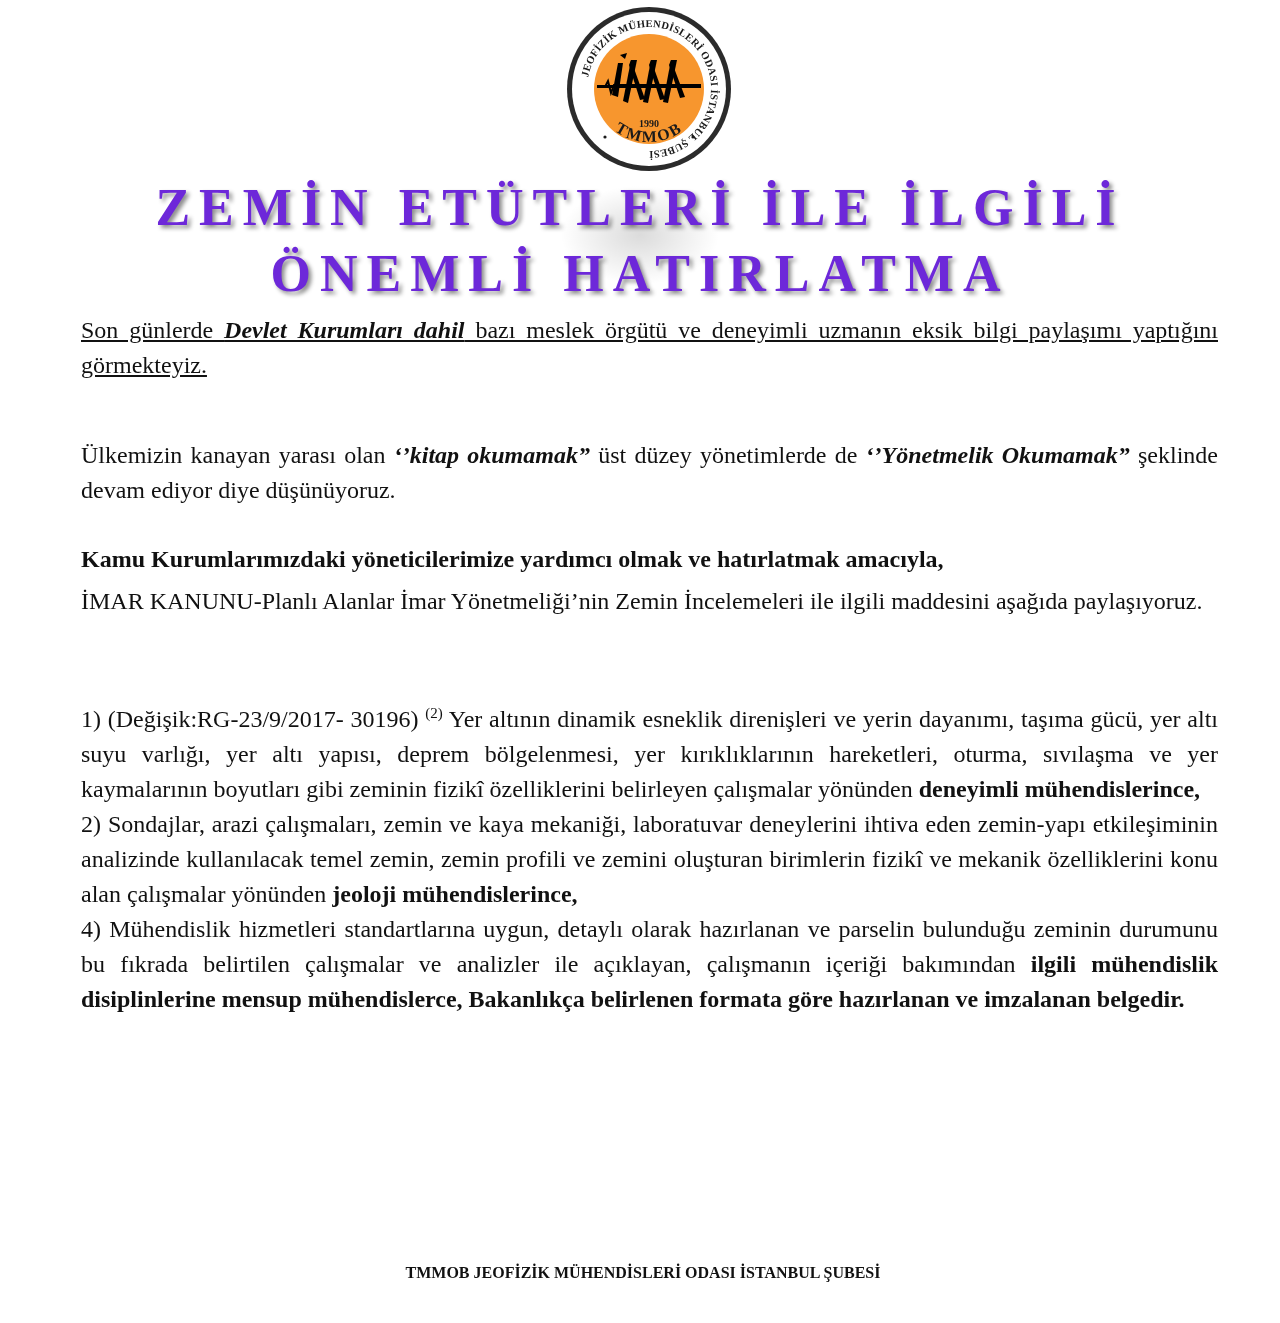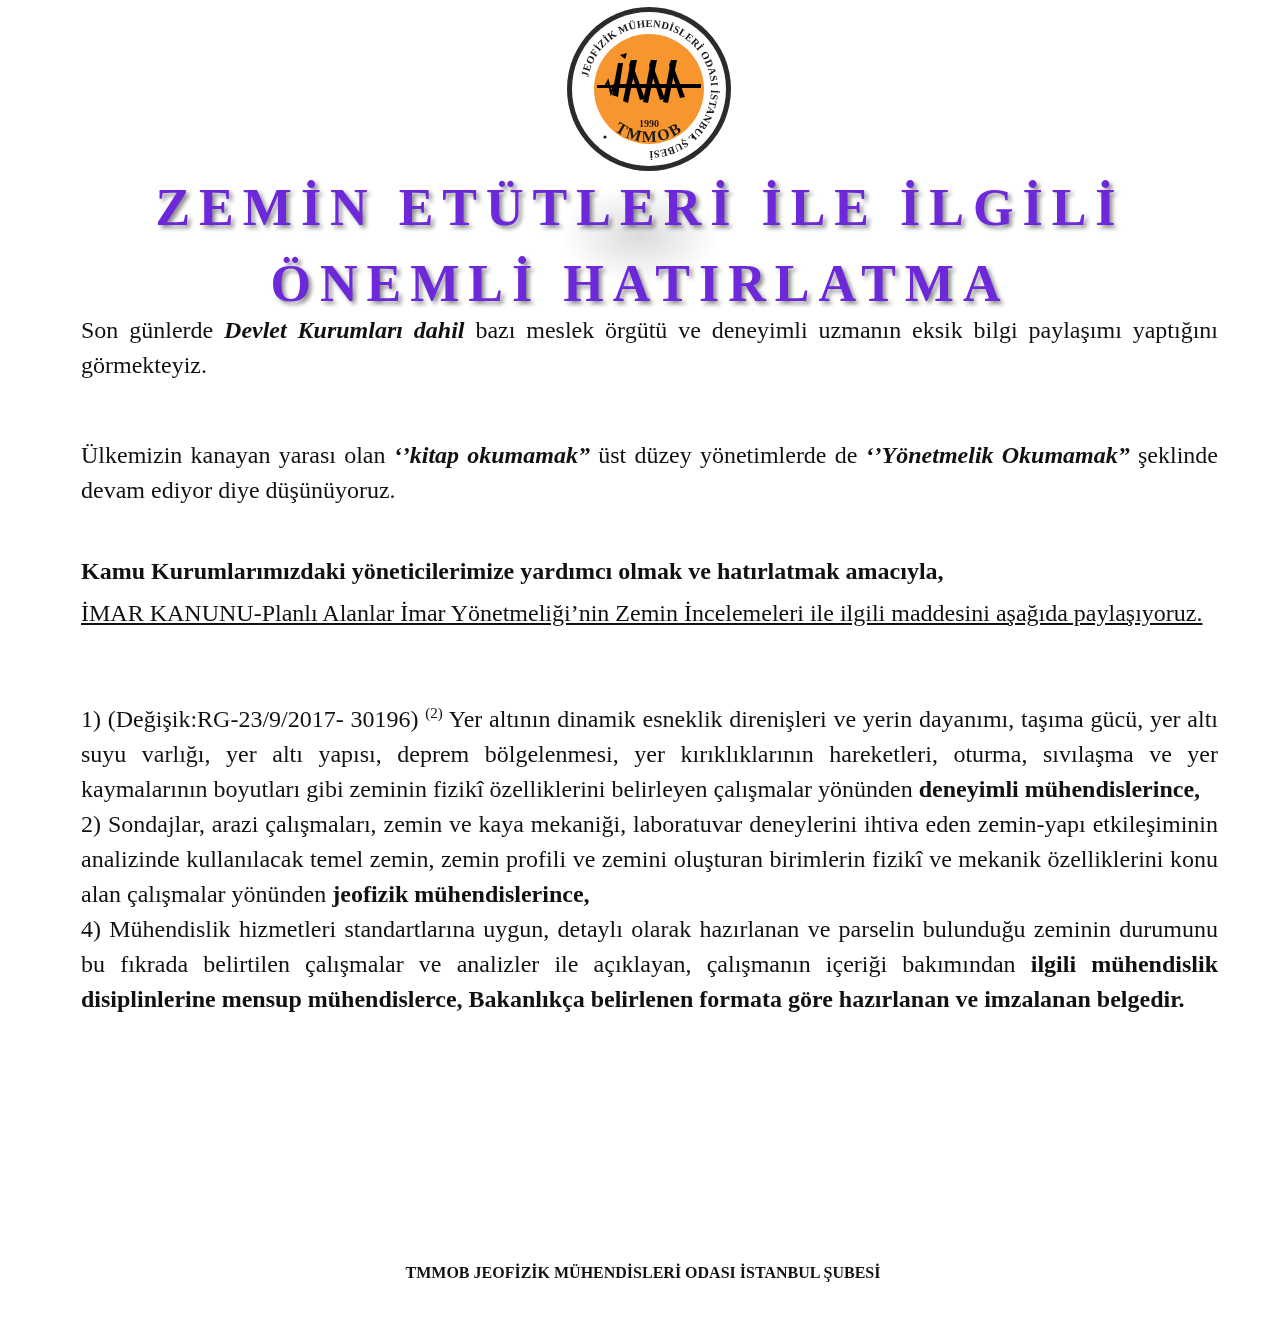--- a/index.html
+++ b/index.html
@@ -31,21 +31,21 @@
     font-weight: bold;
     font-size: 52px;
     letter-spacing: 9px;
     color: #6d28d9;
     text-shadow: 3px 3px 4px rgba(0,0,0,0.45);
     transform: scaleY(1.0);
     line-height: 64px;
     white-space: nowrap;
   }
   .title.l1 { top: 176px; }
-  .title.l2 { top: 252px; }
+  .title.l2 { top: 242px; }
   .title-glow {
     position: absolute;
     left: 560px;
     top: 185px;
     width: 160px;
     height: 100px;
     border-radius: 50%;
     background: radial-gradient(ellipse at center, rgba(0,0,0,0.14) 0%, rgba(0,0,0,0.05) 45%, rgba(0,0,0,0) 70%);
   }
   .content {
@@ -53,24 +53,24 @@
     left: 81px;
     width: 1137px;
     font-size: 24px;
     line-height: 35px;
     text-align: justify;
     color: #111;
   }
   .content p {
     margin: 0;
   }
-  .p1 { top: 313px; }
+  .p1 { top: 313px; text-decoration: underline; }
   .p2 { top: 438px; }
-  .p3 { top: 554px; }
-  .p4 { top: 596px; text-decoration: underline; }
+  .p3 { top: 542px; }
+  .p4 { top: 584px; }
   .p5 { top: 702px; }
   b, .bold { font-weight: bold; }
   .bi { font-weight: bold; font-style: italic; }
   sup {
     font-size: 15px;
     vertical-align: 9px;
     line-height: 0;
   }
   .footer {
     position: absolute;
@@ -146,21 +146,21 @@
   <p>İMAR KANUNU-Planlı Alanlar İmar Yönetmeliği’nin Zemin İncelemeleri ile ilgili maddesini aşağıda paylaşıyoruz.</p>
 </div>
 
 <div class="content p5">
 
   <p>
     <span>1) (Değişik:RG-23/9/2017- 30196) </span><sup>(2)</sup><span> Yer altının dinamik esneklik direnişleri ve yerin dayanımı, taşıma gücü, yer altı suyu varlığı, yer altı yapısı, deprem bölgelenmesi, yer kırıklıklarının hareketleri, oturma, sıvılaşma ve yer kaymalarının boyutları gibi zeminin fizikî özelliklerini belirleyen çalışmalar yönünden </span><b>deneyimli mühendislerince,</b>
   </p>
 
   <p>
-    <span>2) Sondajlar, arazi çalışmaları, zemin ve kaya mekaniği, laboratuvar deneylerini ihtiva eden zemin-yapı etkileşiminin analizinde kullanılacak temel zemin, zemin profili ve zemini oluşturan birimlerin fizikî ve mekanik özelliklerini konu alan çalışmalar yönünden </span><b>jeofizik mühendislerince,</b>
+    <span>2) Sondajlar, arazi çalışmaları, zemin ve kaya mekaniği, laboratuvar deneylerini ihtiva eden zemin-yapı etkileşiminin analizinde kullanılacak temel zemin, zemin profili ve zemini oluşturan birimlerin fizikî ve mekanik özelliklerini konu alan çalışmalar yönünden </span><b>jeoloji mühendislerince,</b>
   </p>
 
 
   <p>
     <span>4) Mühendislik hizmetleri standartlarına uygun, detaylı olarak hazırlanan ve parselin bulunduğu zeminin durumunu bu fıkrada belirtilen çalışmalar ve analizler ile açıklayan, çalışmanın içeriği bakımından </span><b>ilgili mühendislik disiplinlerine mensup mühendislerce, Bakanlıkça belirlenen formata göre hazırlanan ve imzalanan belgedir.</b>
   </p>
 </div>
 
 <div class="footer">TMMOB JEOFİZİK MÜHENDİSLERİ ODASI İSTANBUL ŞUBESİ</div>
 

